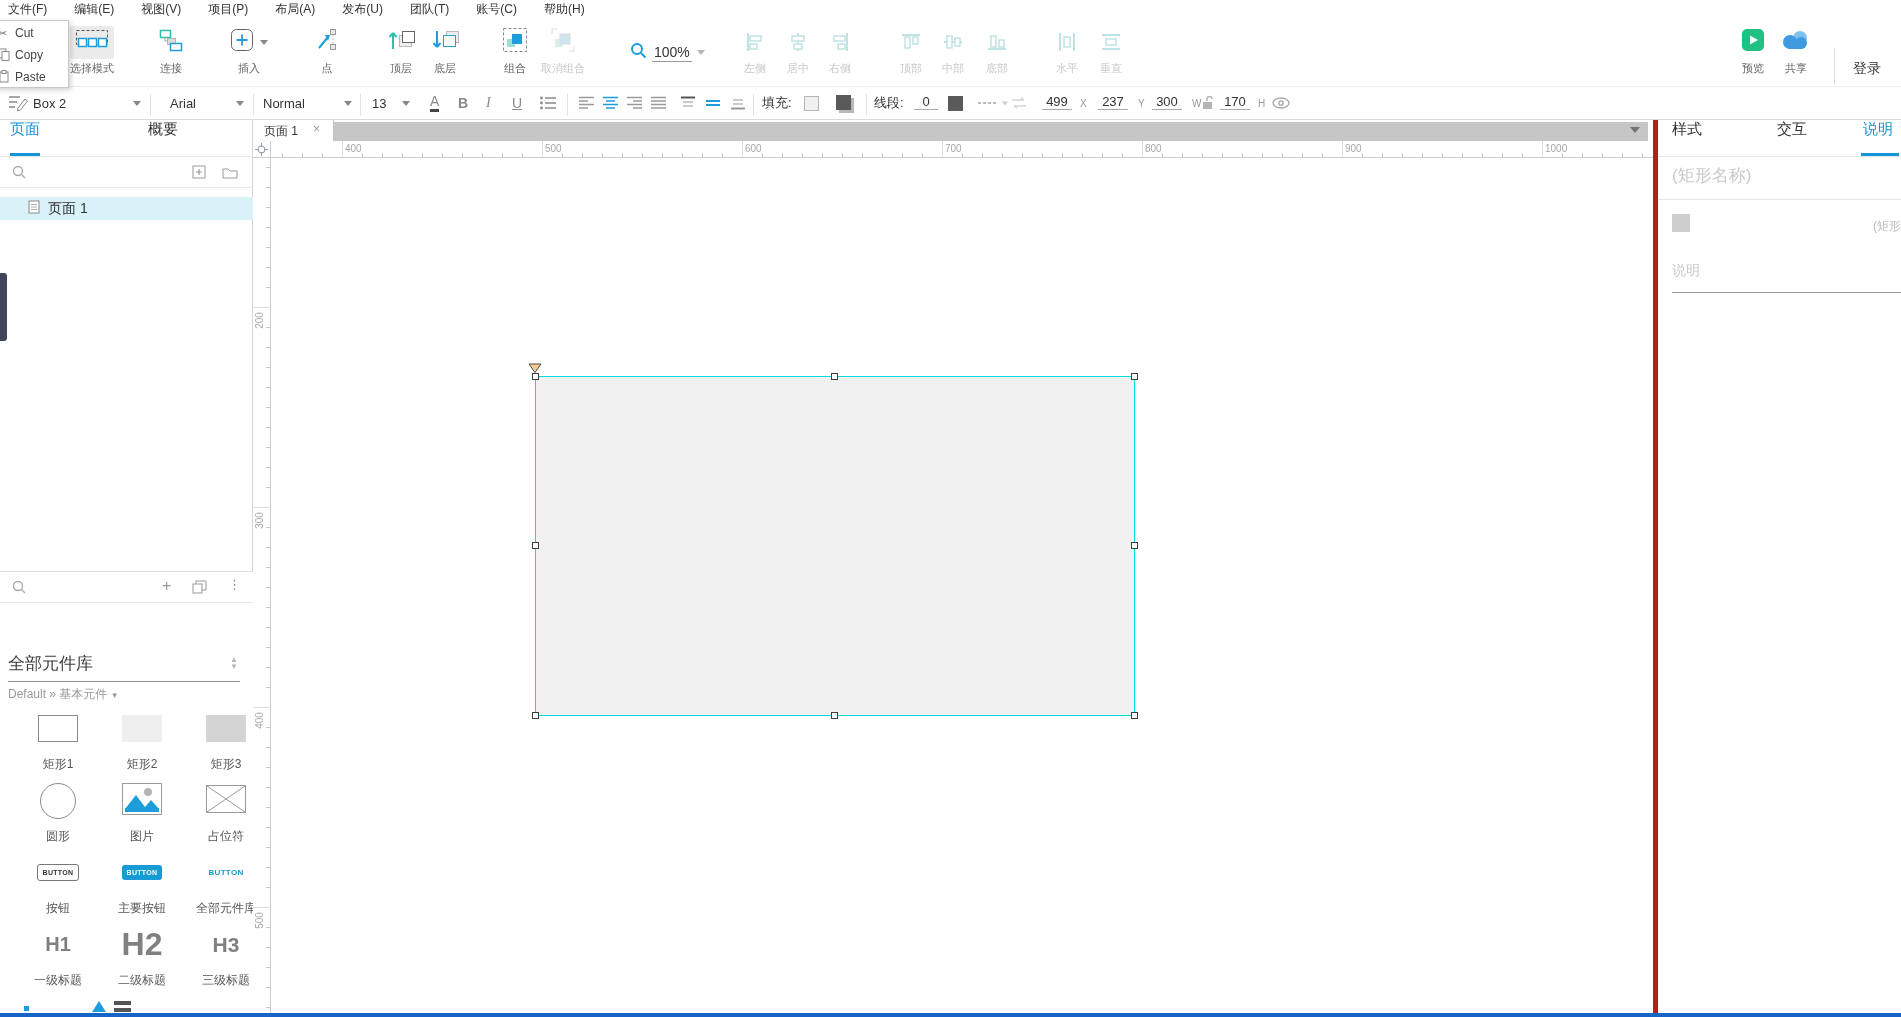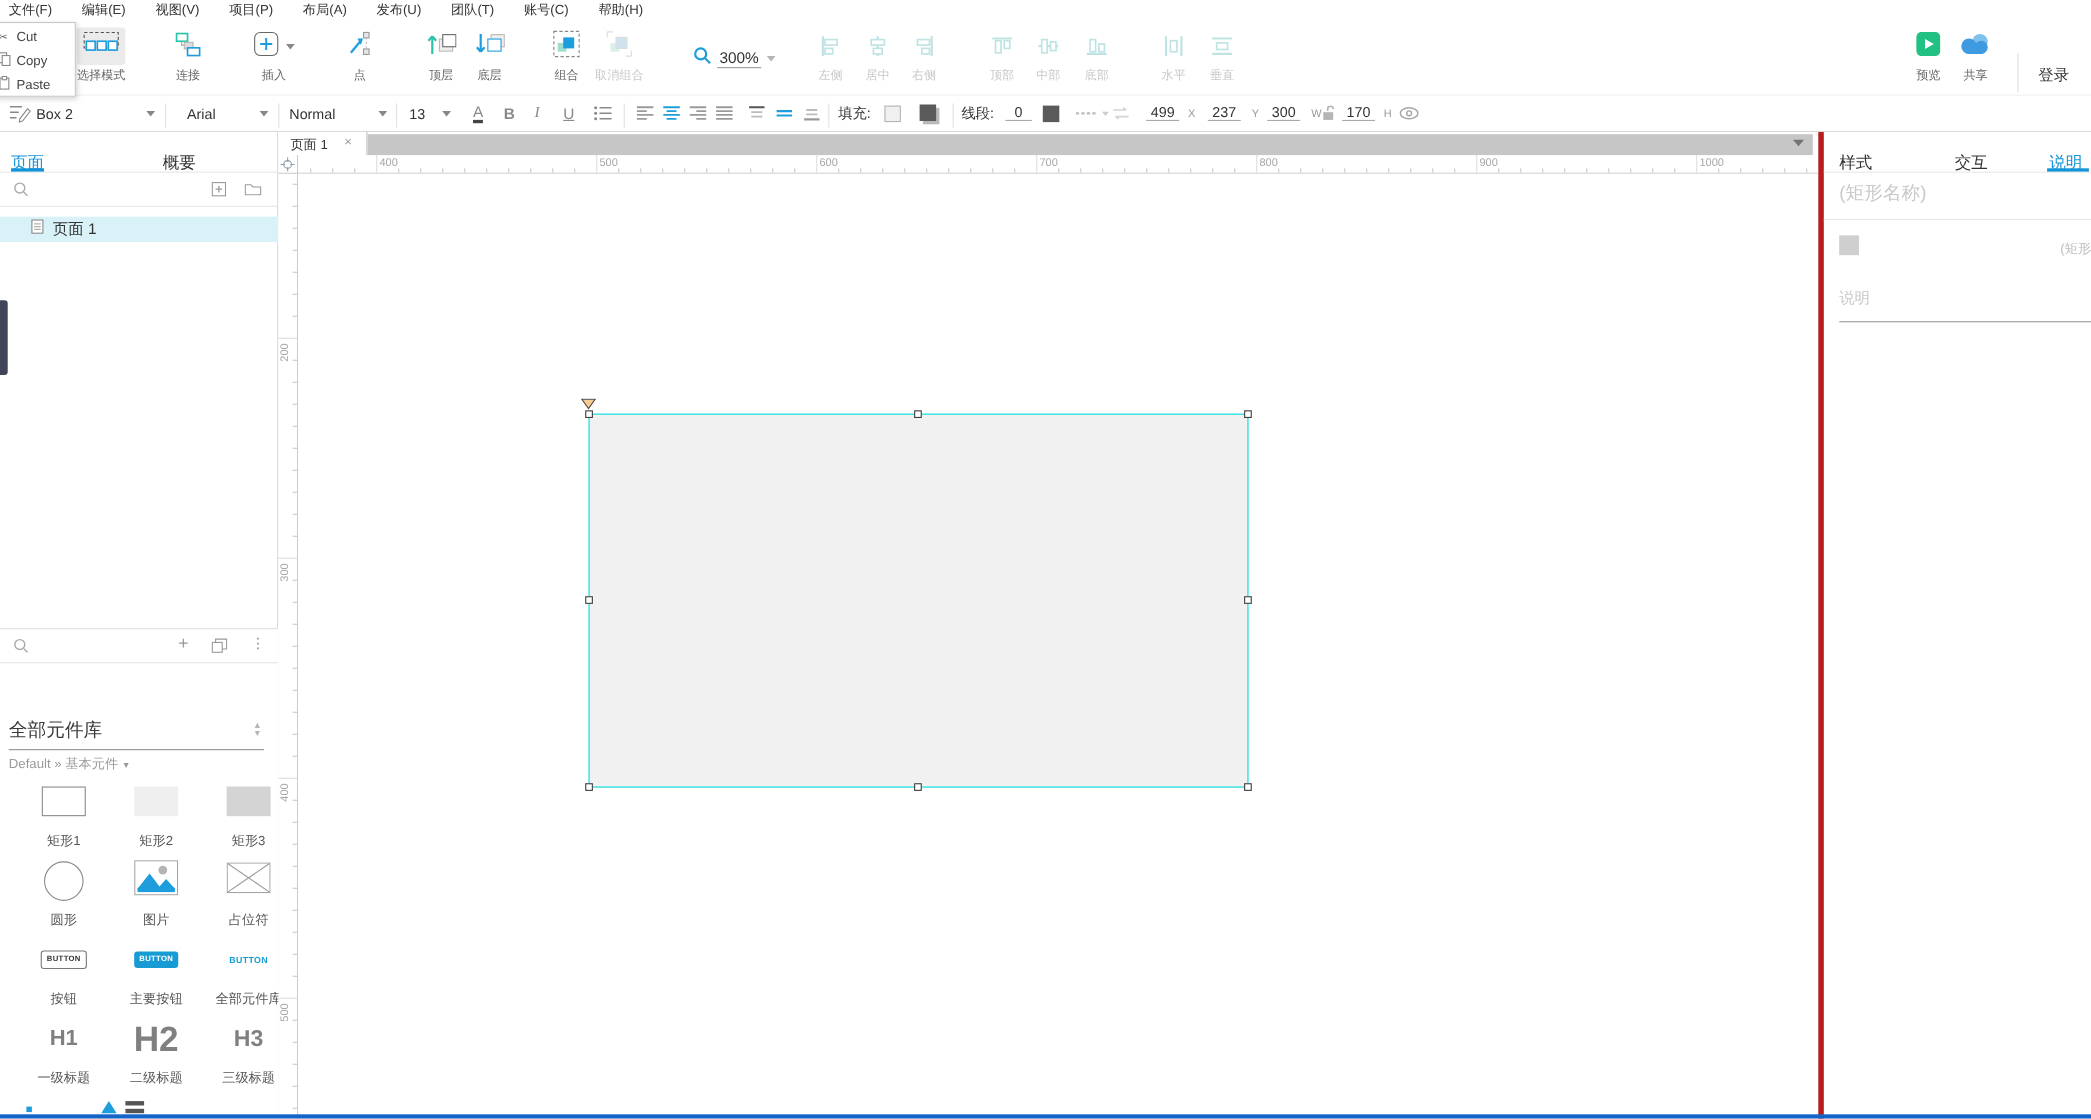--- a/index.html
+++ b/index.html
@@ -36,21 +36,21 @@
   #stylebar { position:absolute; left:0; top:86px; width:100%; height:34px; background:#fff; border-top:1px solid #efefef; border-bottom:1px solid #dadada; }
   .sitem { position:absolute; top:0; height:32px; display:flex; align-items:center; font-size:13px; color:#333; }
   .slabel { font-size:10px; color:#9a9a9a; }
   .snum { width:30px; border:none; border-bottom:1px solid #aaa; font-size:13px; color:#333; text-align:center; background:transparent; font-family:inherit; outline:none; }
   .fmt { font-size:14px; color:#8a8a8a; width:22px; text-align:center; cursor:pointer; }
   .swatch { width:15px; height:15px; display:inline-block; cursor:pointer; }
 
   
   #sidebar { position:absolute; left:0; top:120px; width:253px; height:897px; background:#fff; border-right:1px solid #d5d5d5; }
   .ptabs { position:relative; height:37px; border-bottom:1px solid #e7e7e7; }
-  .ptab { position:absolute; top:19px; font-size:15px; color:#333; cursor:pointer; }
+  .ptab { position:absolute; top:0; font-size:15px; color:#333; cursor:pointer; }
   .ptab.active { color:#1494d8; }
   .tabbar-underline { position:absolute; bottom:0; height:3px; background:#1494d8; }
   .searchrow { position:relative; height:31px; border-bottom:1px solid #e7e7e7; }
   .searchrow input { position:absolute; left:30px; top:4px; width:120px; border:none; outline:none; font-size:12px; background:transparent; font-family:inherit; }
   .srch-ic { position:absolute; left:12px; top:8px; }
   #page-tree-item { position:absolute; left:0; top:77px; width:253px; height:23px; background:#d9f2f8; display:flex; align-items:center; cursor:pointer; }
   #page-tree-item .doc { margin-left:28px; }
   #page-tree-item .t { margin-left:8px; font-size:14px; color:#333; }
 
   #widgets-panel { position:absolute; left:0; top:451px; width:253px; bottom:0; border-top:1px solid #e0e0e0; background:#fff; }
@@ -262,21 +262,21 @@
     <div class="lb">取消组合</div>
   </div>
 
   <div id="zoomctl">
     <span>
       <svg width="17" height="17" viewBox="0 0 17 17">
           <circle cx="7" cy="7" r="5" fill="none" stroke="#1e9ddd" stroke-width="2"></circle>
           <path d="M11 11 L15.5 15.5" stroke="#1e9ddd" stroke-width="2"></path>
         </svg>
     </span>
-    <span class="zl">300%</span>
+    <span class="zl">100%</span>
     <span class="caret" style="border-top-color:#b5b5b5"></span>
   </div>
 
   <div class="titem disabled" style="left:755px">
     <div class="ic">
         <svg width="20" height="20" viewBox="0 0 20 20">
           <path d="M3 1 V19" stroke="#bfe3e3" stroke-width="2"></path>
           <rect x="5" y="4" width="11" height="5" fill="none" stroke="#bfe3e3" stroke-width="1.5"></rect>
           <rect x="5" y="12" width="7" height="5" fill="none" stroke="#bfe3e3" stroke-width="1.5"></rect>
         </svg>

